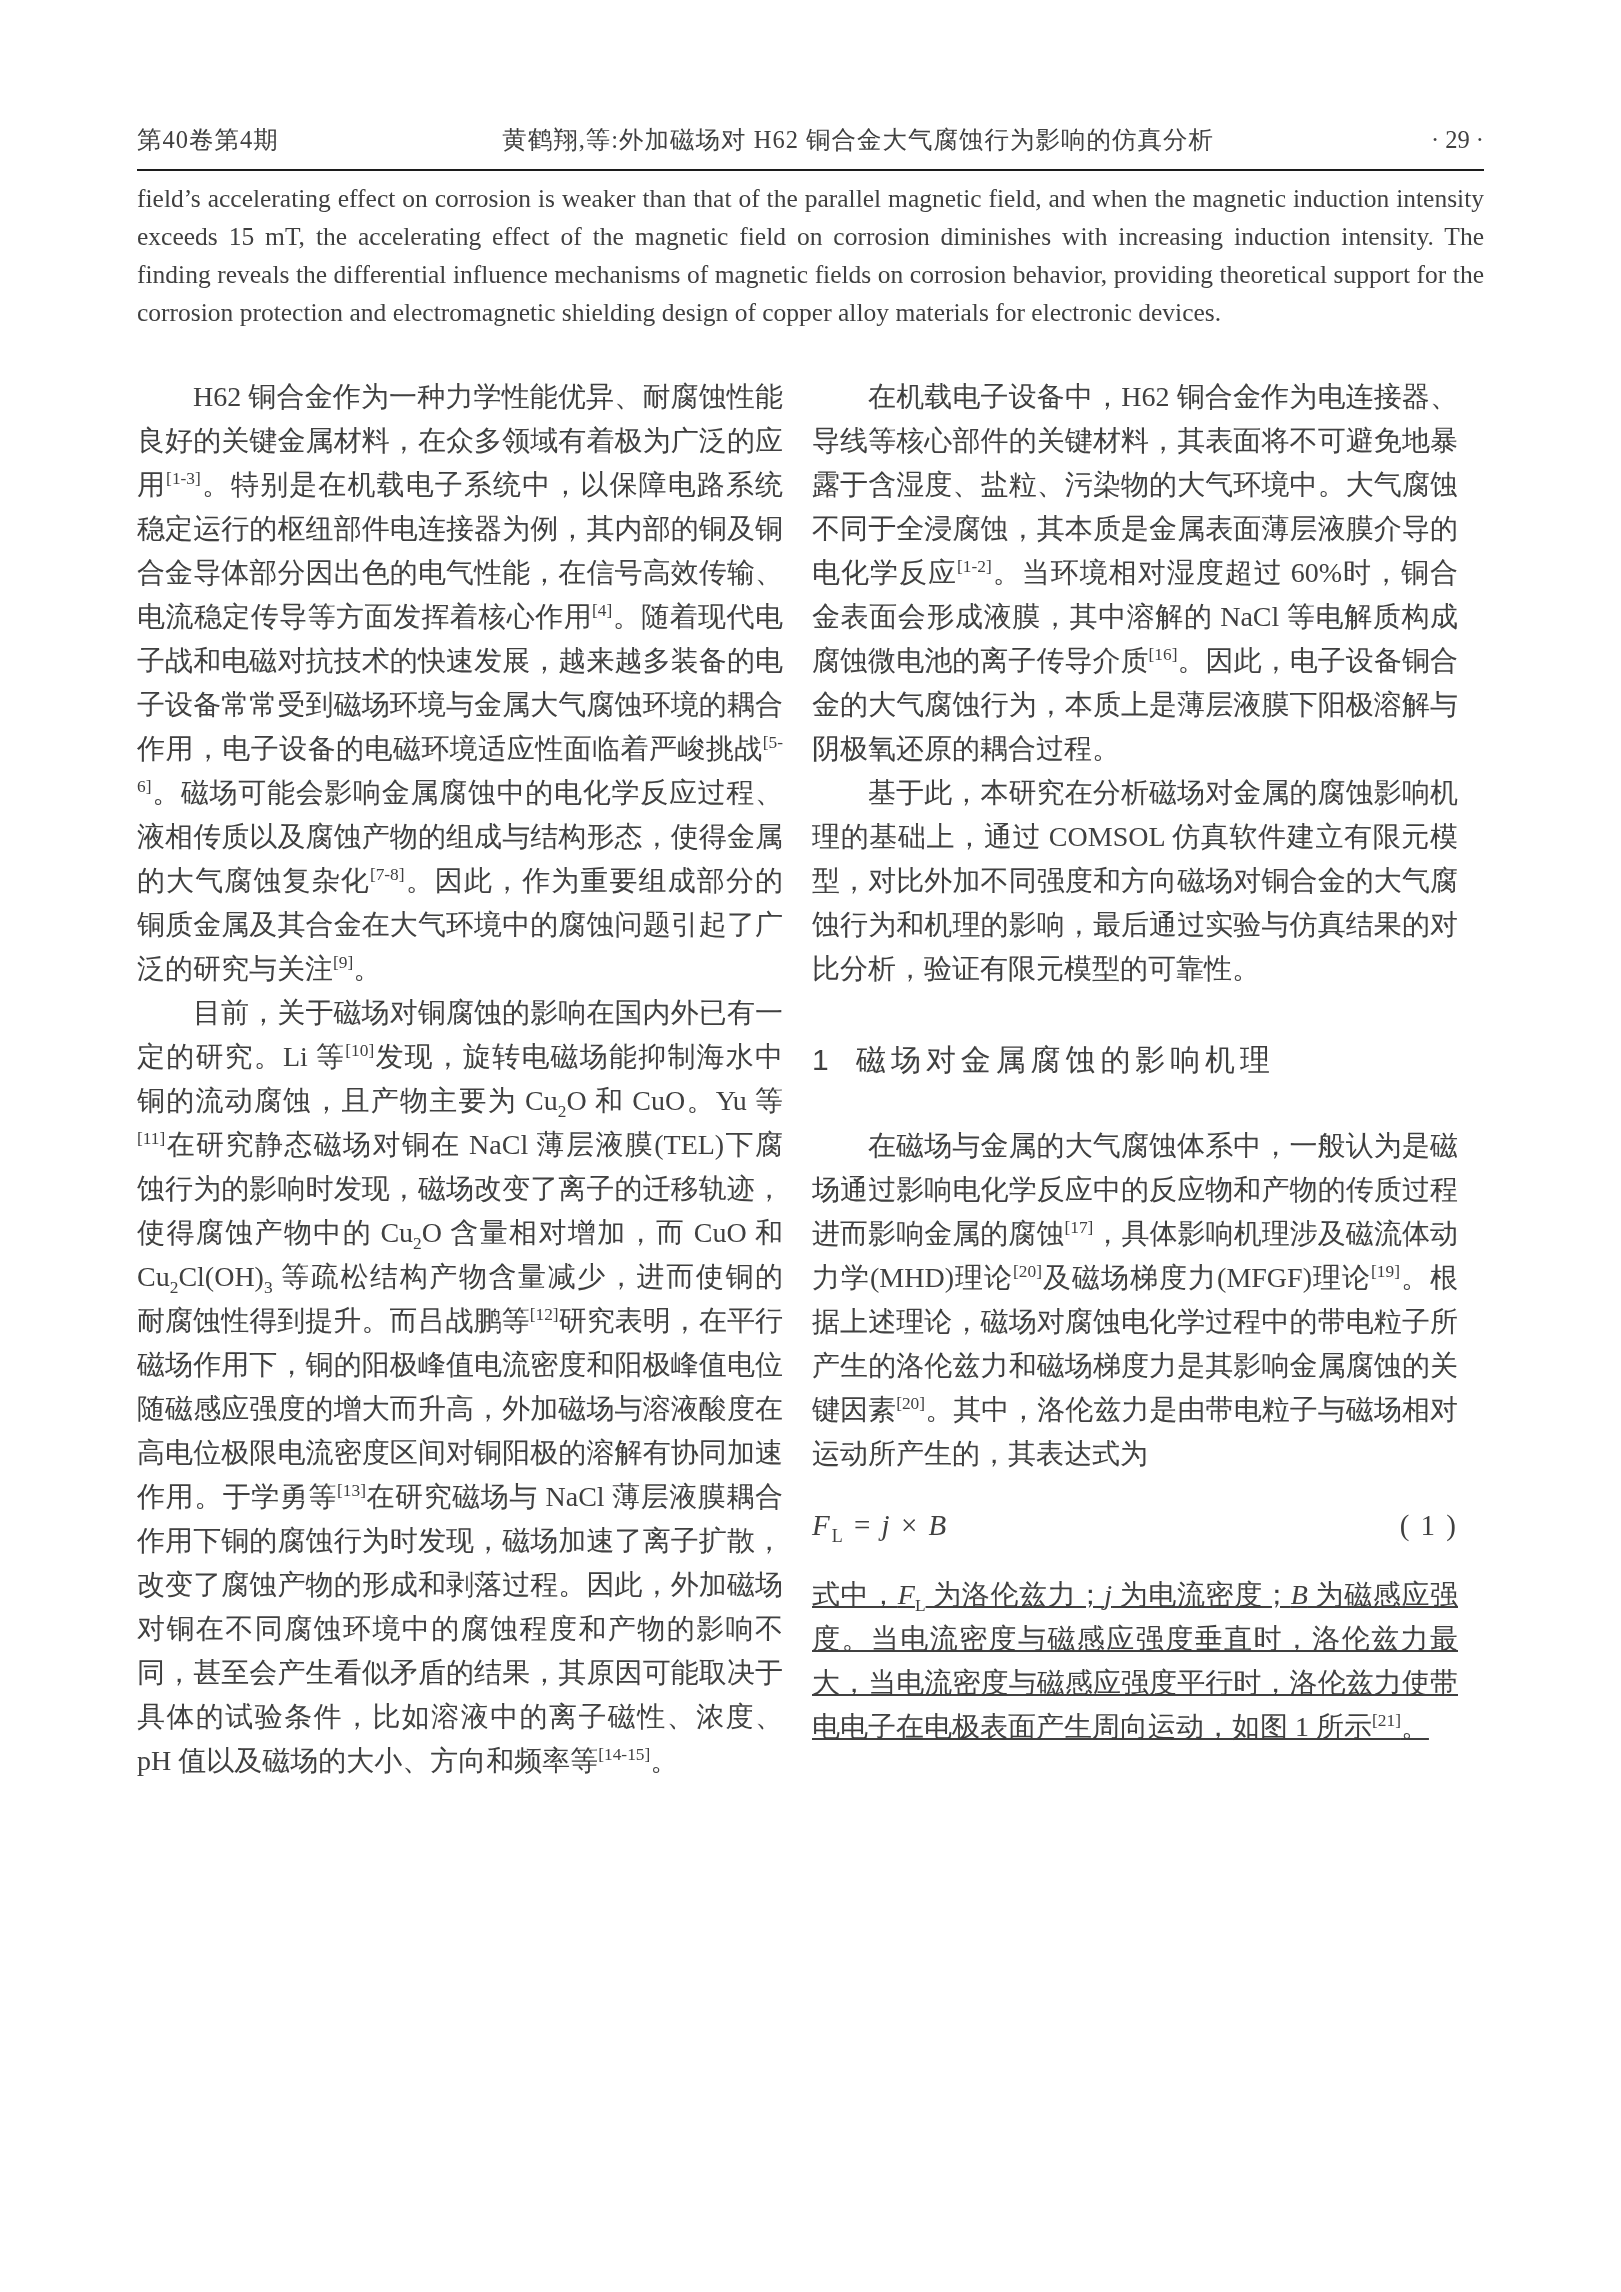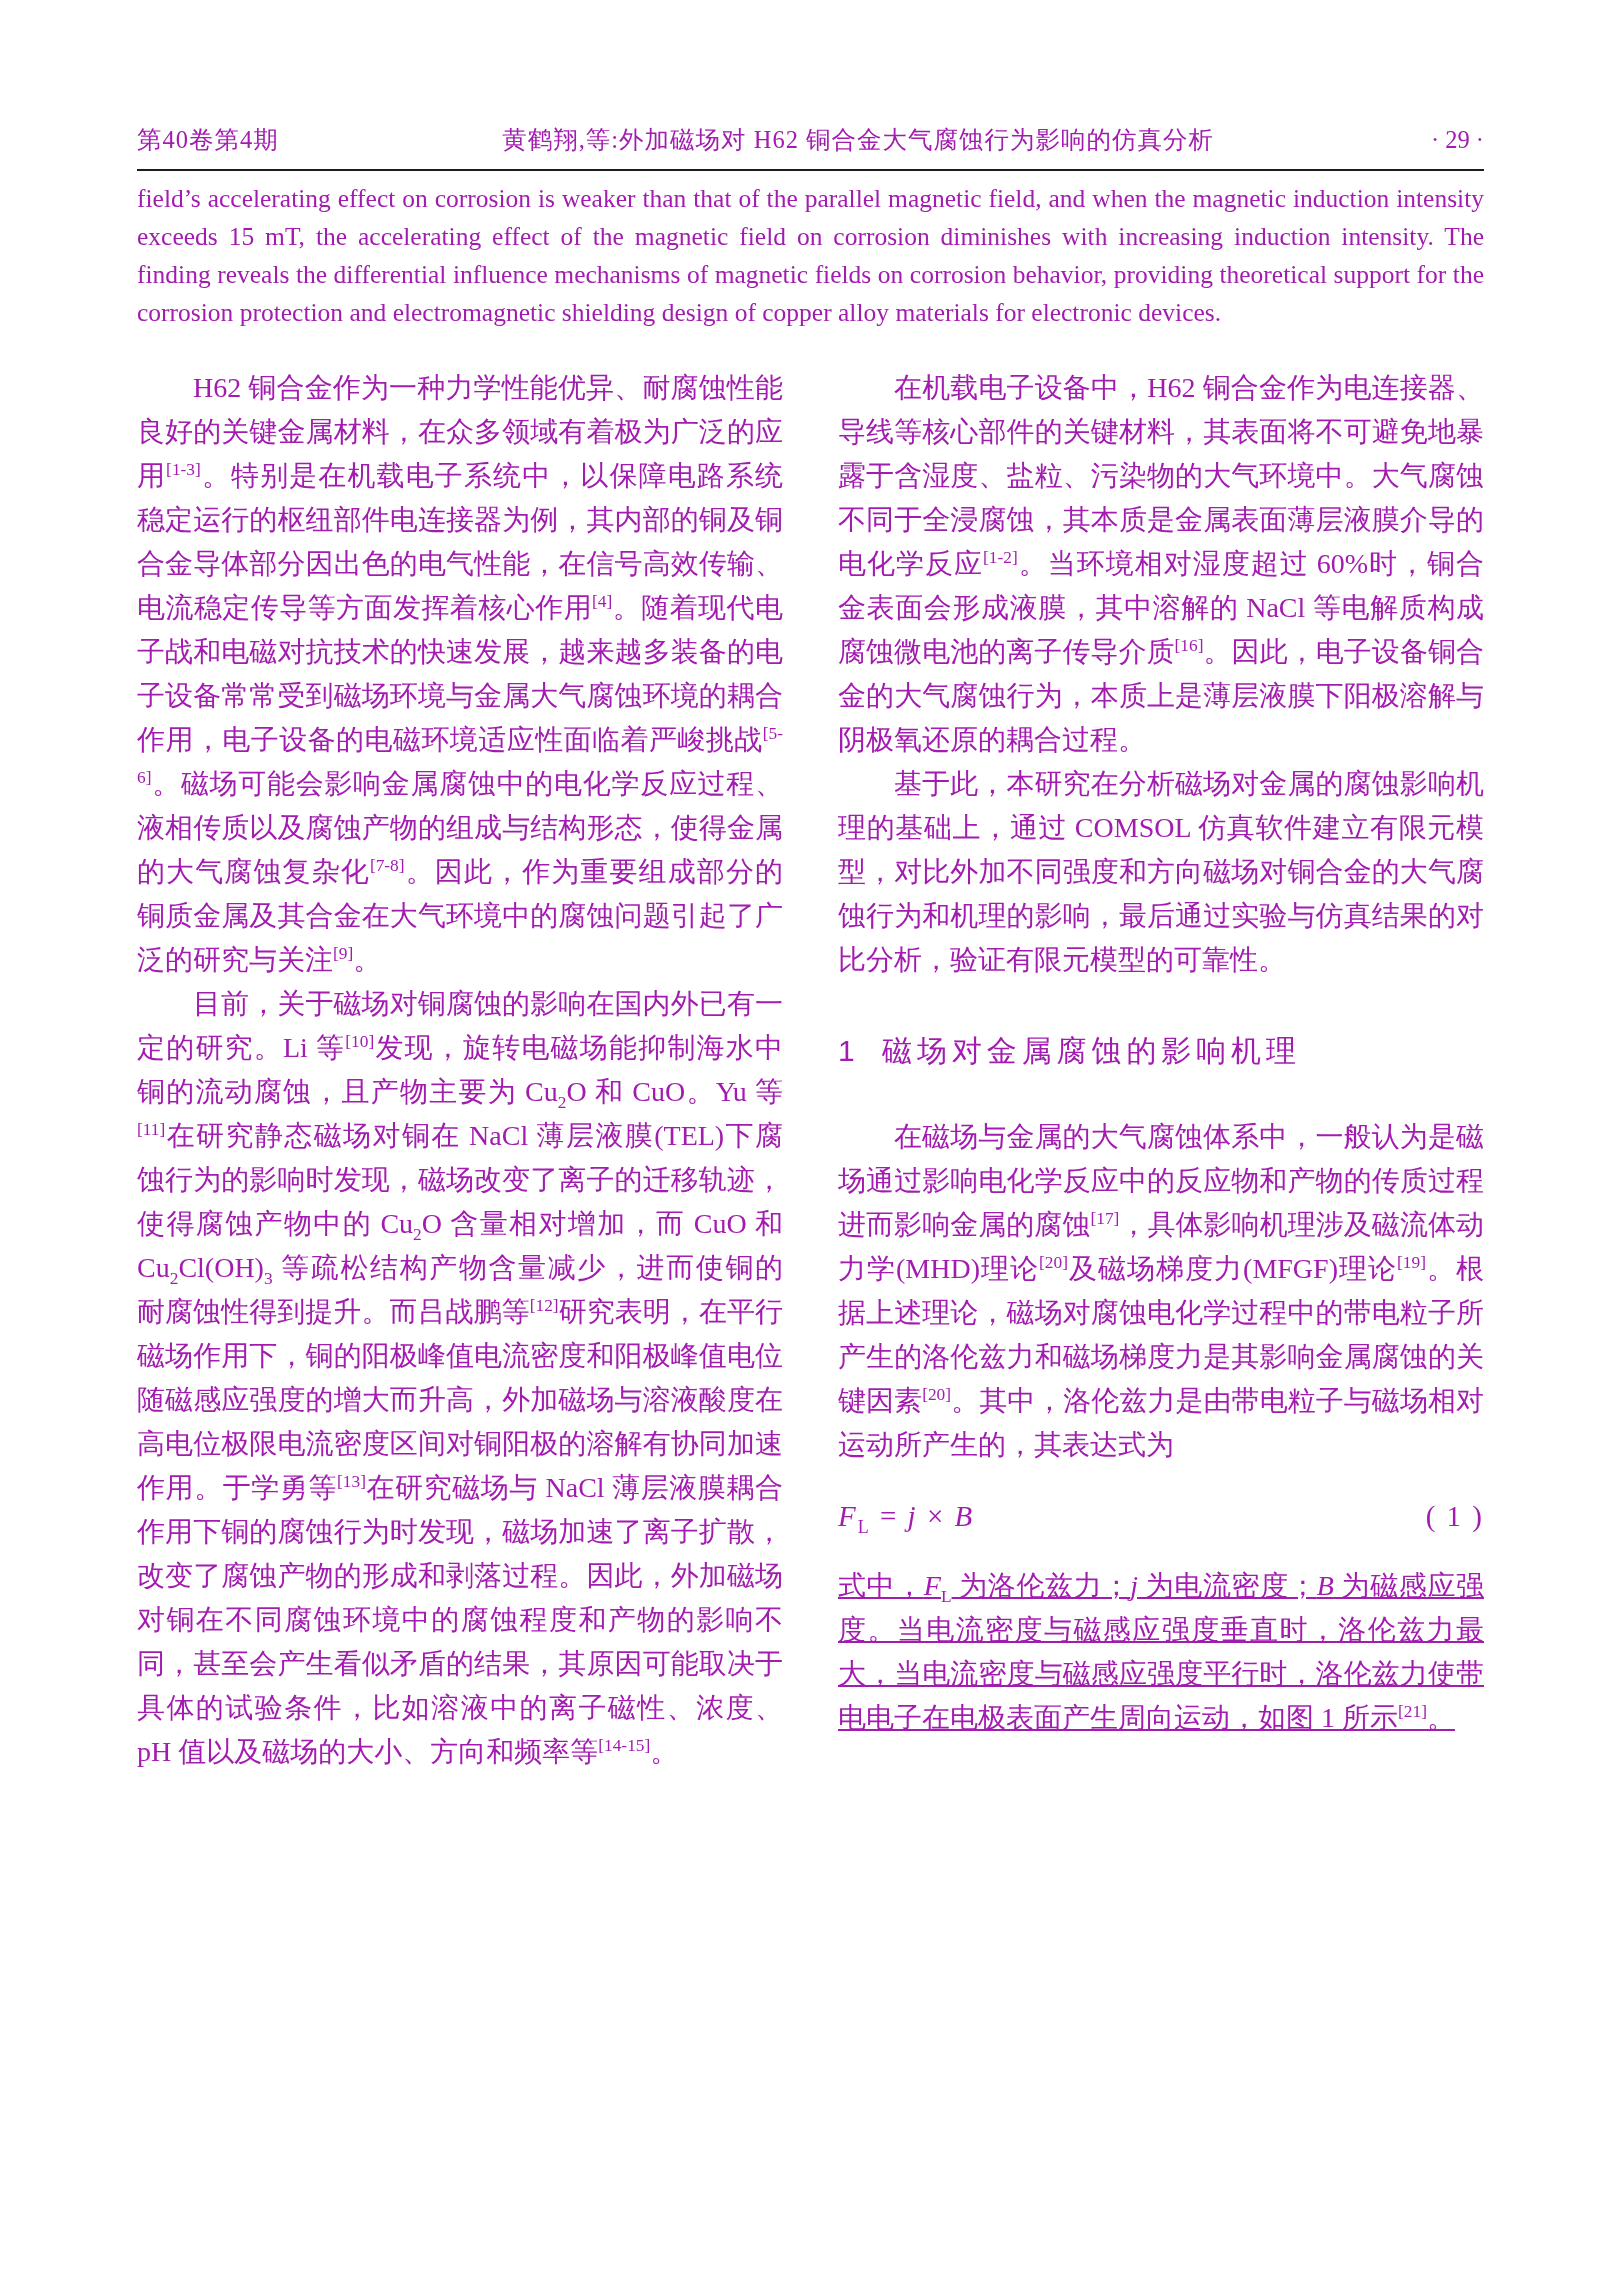--- a/index.html
+++ b/index.html
@@ -1,21 +1,21 @@
 <!DOCTYPE html>
 <html><head>
 <meta charset="utf-8">
 <style>
   * { margin:0; padding:0; box-sizing:border-box; }
   html,body { background:#9a9a9a; }
   .page {
     width:1621px; height:2293px;
     margin:0 auto;
     background:#ffffff;
-    color:#a21caf;
+    color:#404040;
     font-family:"Liberation Serif","DejaVu Serif",serif;
     padding:125px 137px 0 137px;
     overflow:hidden;
     position:relative;
   }
   
   .page-header{
     display:flex; align-items:baseline;
     font-size:24.5px; line-height:29px;
   }
@@ -28,22 +28,22 @@
   .abstract{
     margin-top:9px;
     font-size:25.5px; line-height:38px;
     text-align:justify;
   }
   .keywords-line{ margin-top:2px; text-indent:44px; }
   .keywords-label{ font-weight:bold; }
 
   
   .columns{
-    display:flex; gap:55px;
-    margin-top:34px;
+    display:flex; gap:29px;
+    margin-top:43px;
   }
   .col{
     width:646px;
     font-size:28px; line-height:44px;
     text-align:justify;
   }
   .para{ text-indent:2em; }
   .para.no-indent{ text-indent:0;text-decoration:underline; }
   sup{ font-size:0.62em; line-height:0; vertical-align:super; }
   sub{ font-size:0.62em; line-height:0; vertical-align:sub; }

